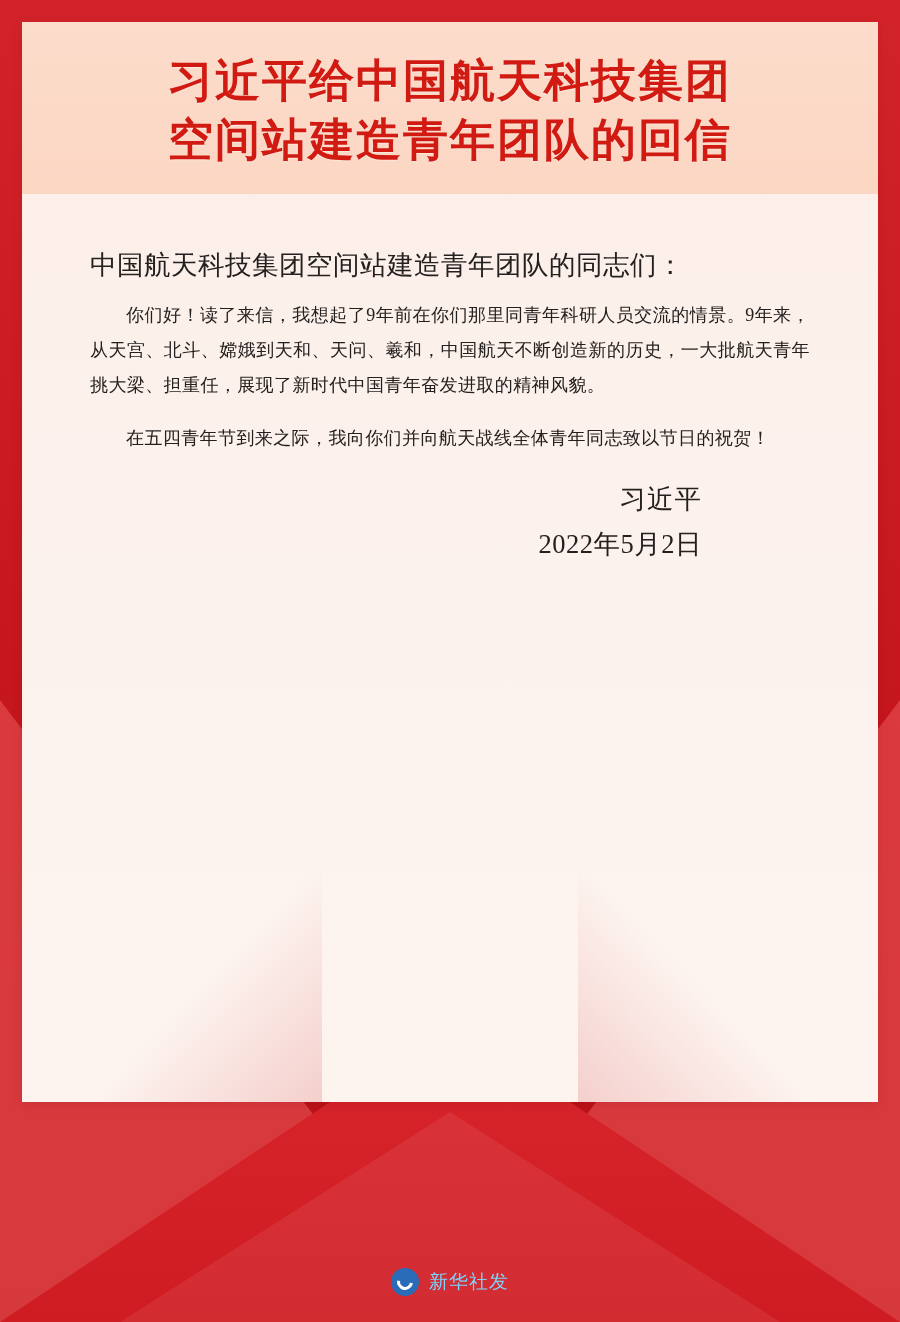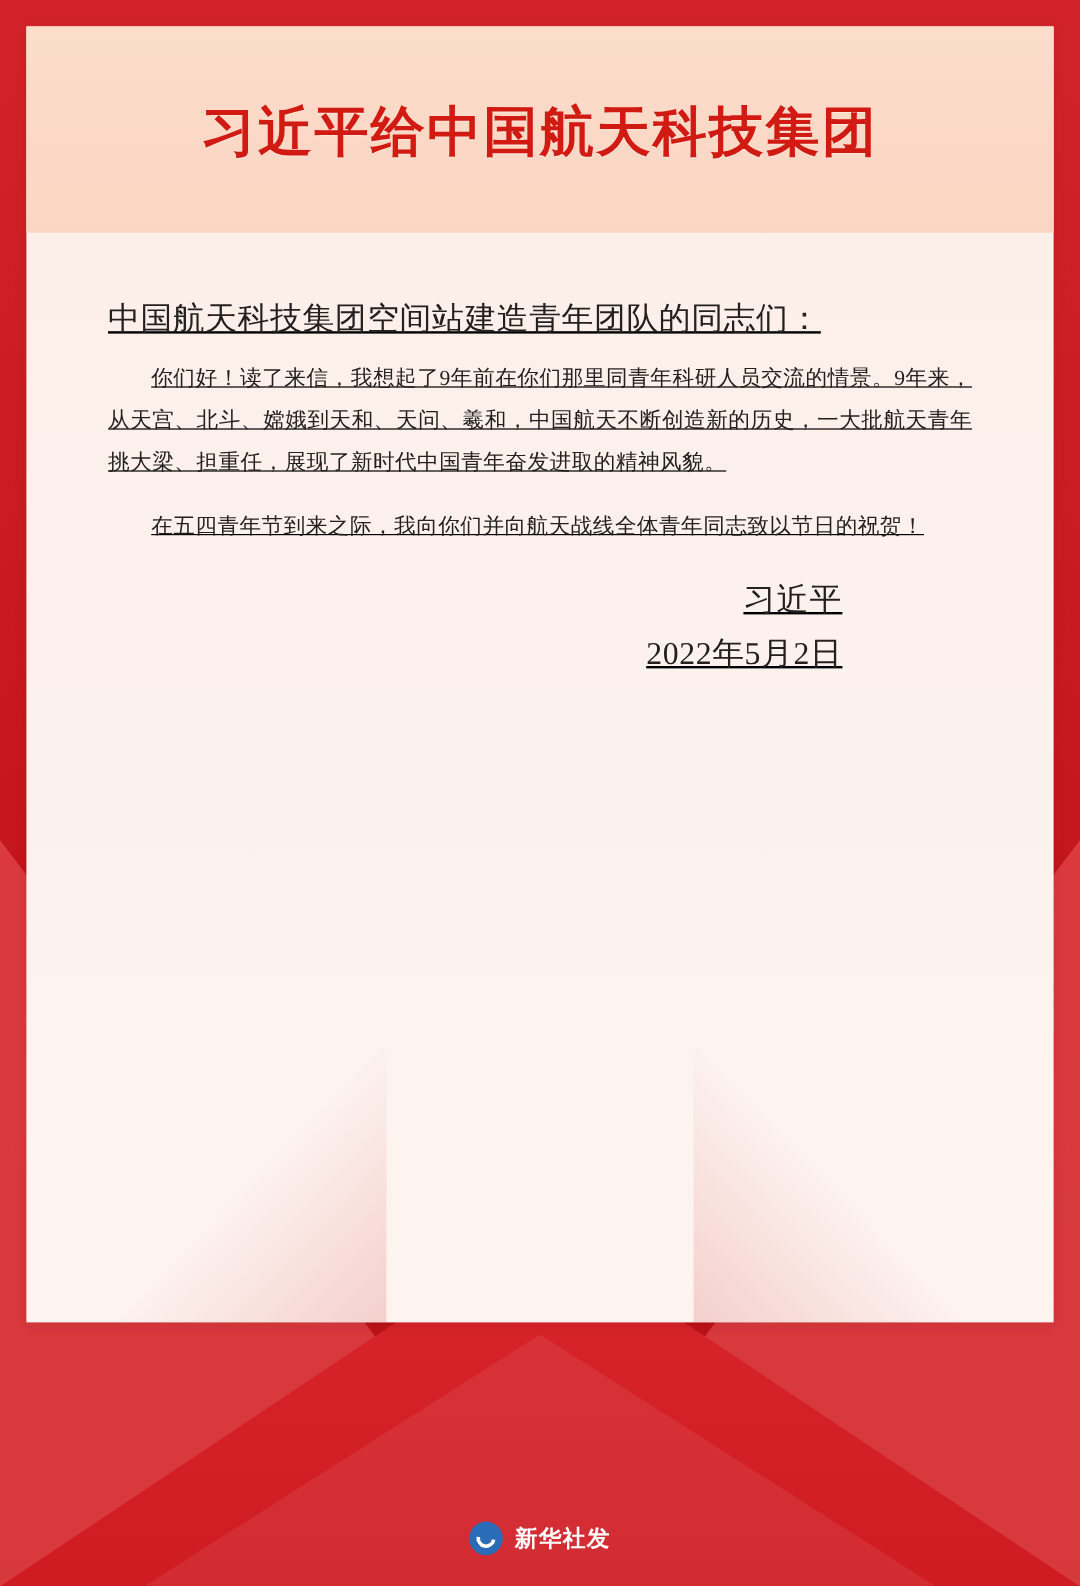--- a/index.html
+++ b/index.html
@@ -124,21 +124,20 @@
   }
 
   
   .letter {
     position: absolute;
     left: 0;
     top: 172px;
     width: 856px;
     padding: 48px 68px 0 68px;
     box-sizing: border-box;
-    text-decoration: underline;
   }
   .salutation {
     font-size: 26.5px;
     line-height: 1.75;
     color: #23201f;
     letter-spacing: 0.5px;
   }
   .para {
     font-size: 18px;
     line-height: 1.93;
@@ -195,38 +194,38 @@
     border: 3px solid #ffffff;
     border-radius: 50%;
     border-right-color: transparent;
     border-top-color: transparent;
     transform: rotate(-35deg);
     box-sizing: border-box;
   }
   .footer-text {
     font-family: "Liberation Sans", "DejaVu Sans", sans-serif;
     font-size: 19px;
-    color: #ffffff;
+    color: #7dd3fc;
     letter-spacing: 1px;
-    font-weight: bold;
   }
 </style>
 </head>
 <body>
 
 <div class="poster">
   <div class="bg-red"></div>
   <div class="env-left"></div>
   <div class="env-right"></div>
   <div class="env-bottom"></div>
   <div class="env-shine"></div>
 
   <div class="sheet">
     <div class="header">
       <div class="title-line">习近平给中国航天科技集团</div>
+      <div class="title-line">空间站建造青年团队的回信</div>
     </div>
 
     <div class="letter">
       <div class="salutation">中国航天科技集团空间站建造青年团队的同志们：</div>
       <p class="para">你们好！读了来信，我想起了9年前在你们那里同青年科研人员交流的情景。9年来，从天宫、北斗、嫦娥到天和、天问、羲和，中国航天不断创造新的历史，一大批航天青年挑大梁、担重任，展现了新时代中国青年奋发进取的精神风貌。</p>
       <p class="para">在五四青年节到来之际，我向你们并向航天战线全体青年同志致以节日的祝贺！</p>
 
       <div class="signature">
         <div class="sign-name">习近平</div>
         <div class="sign-date">2022年5月2日</div>

